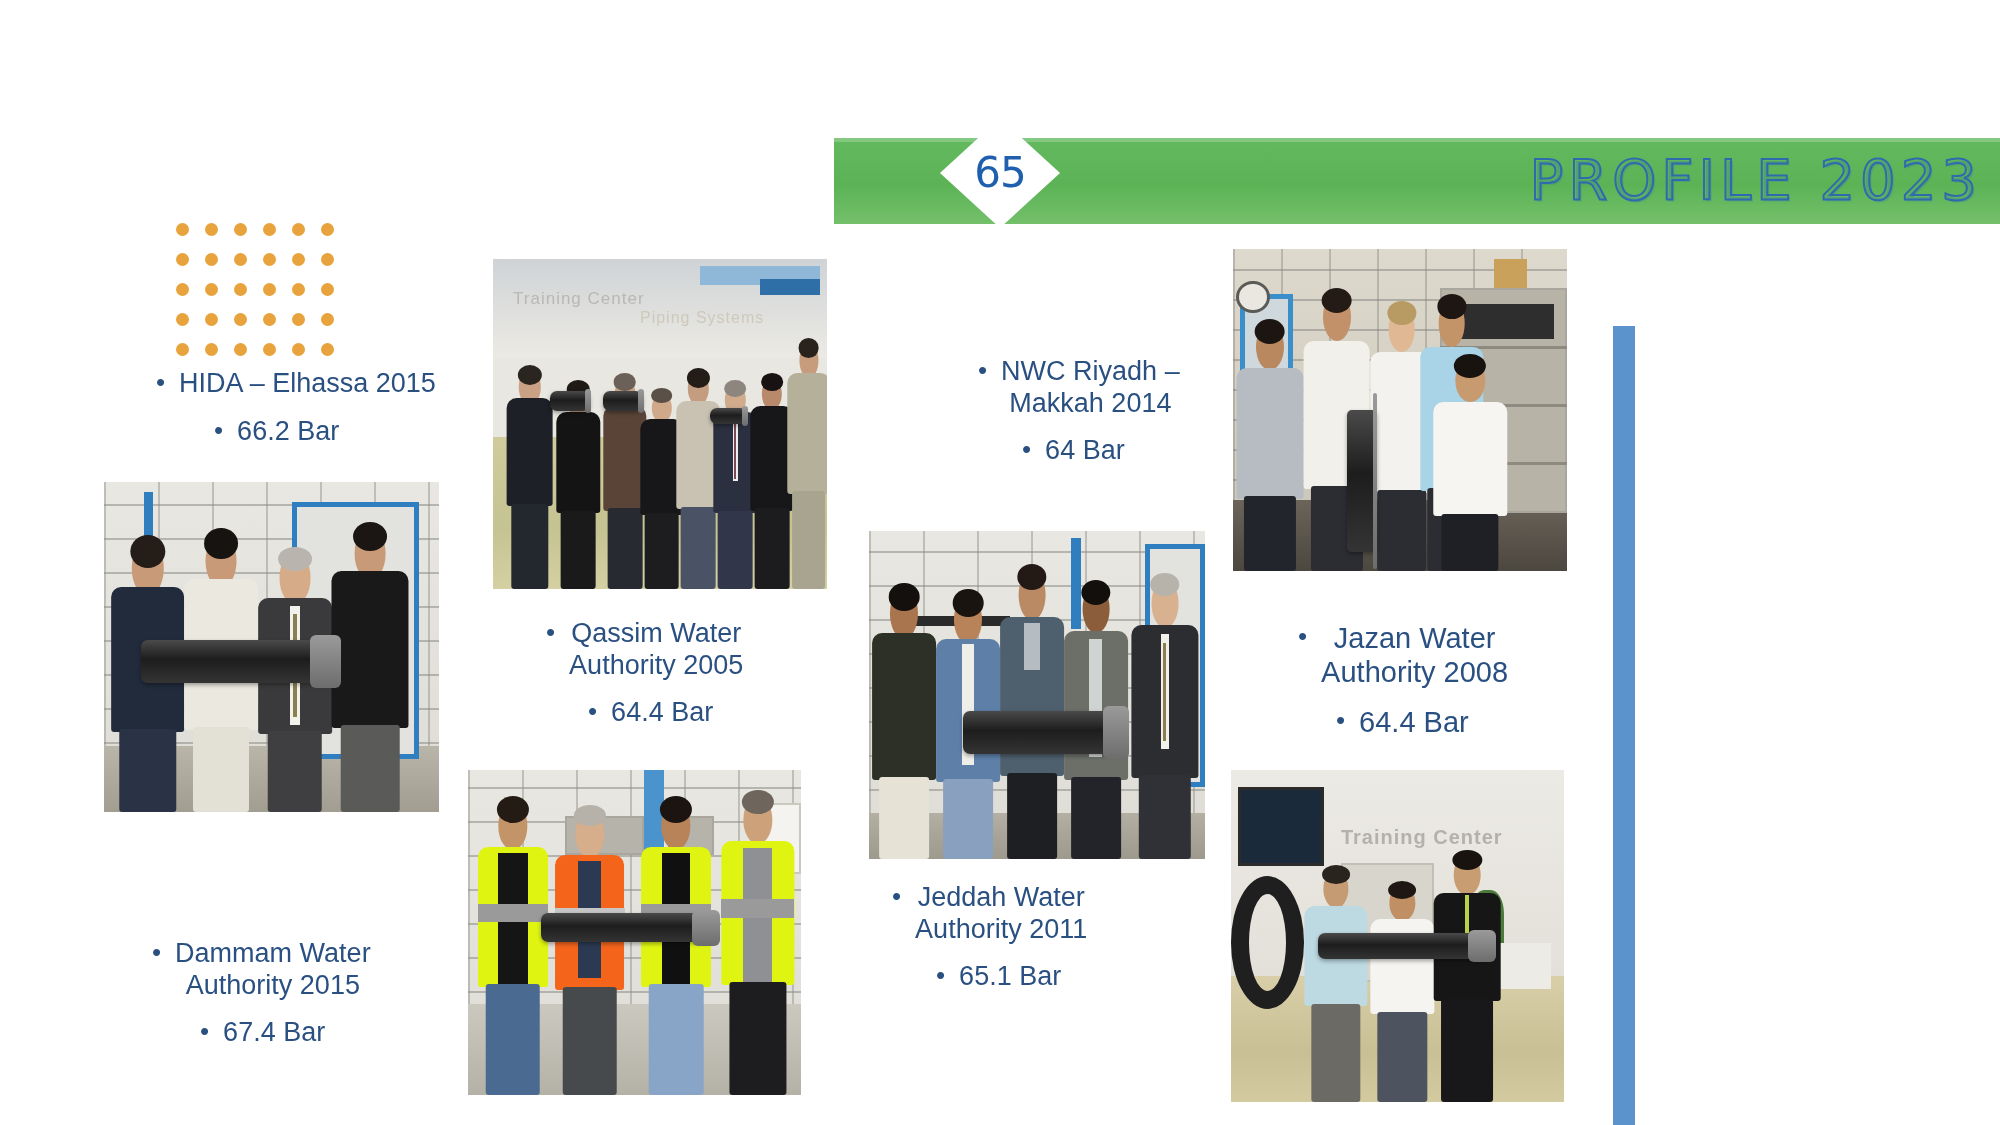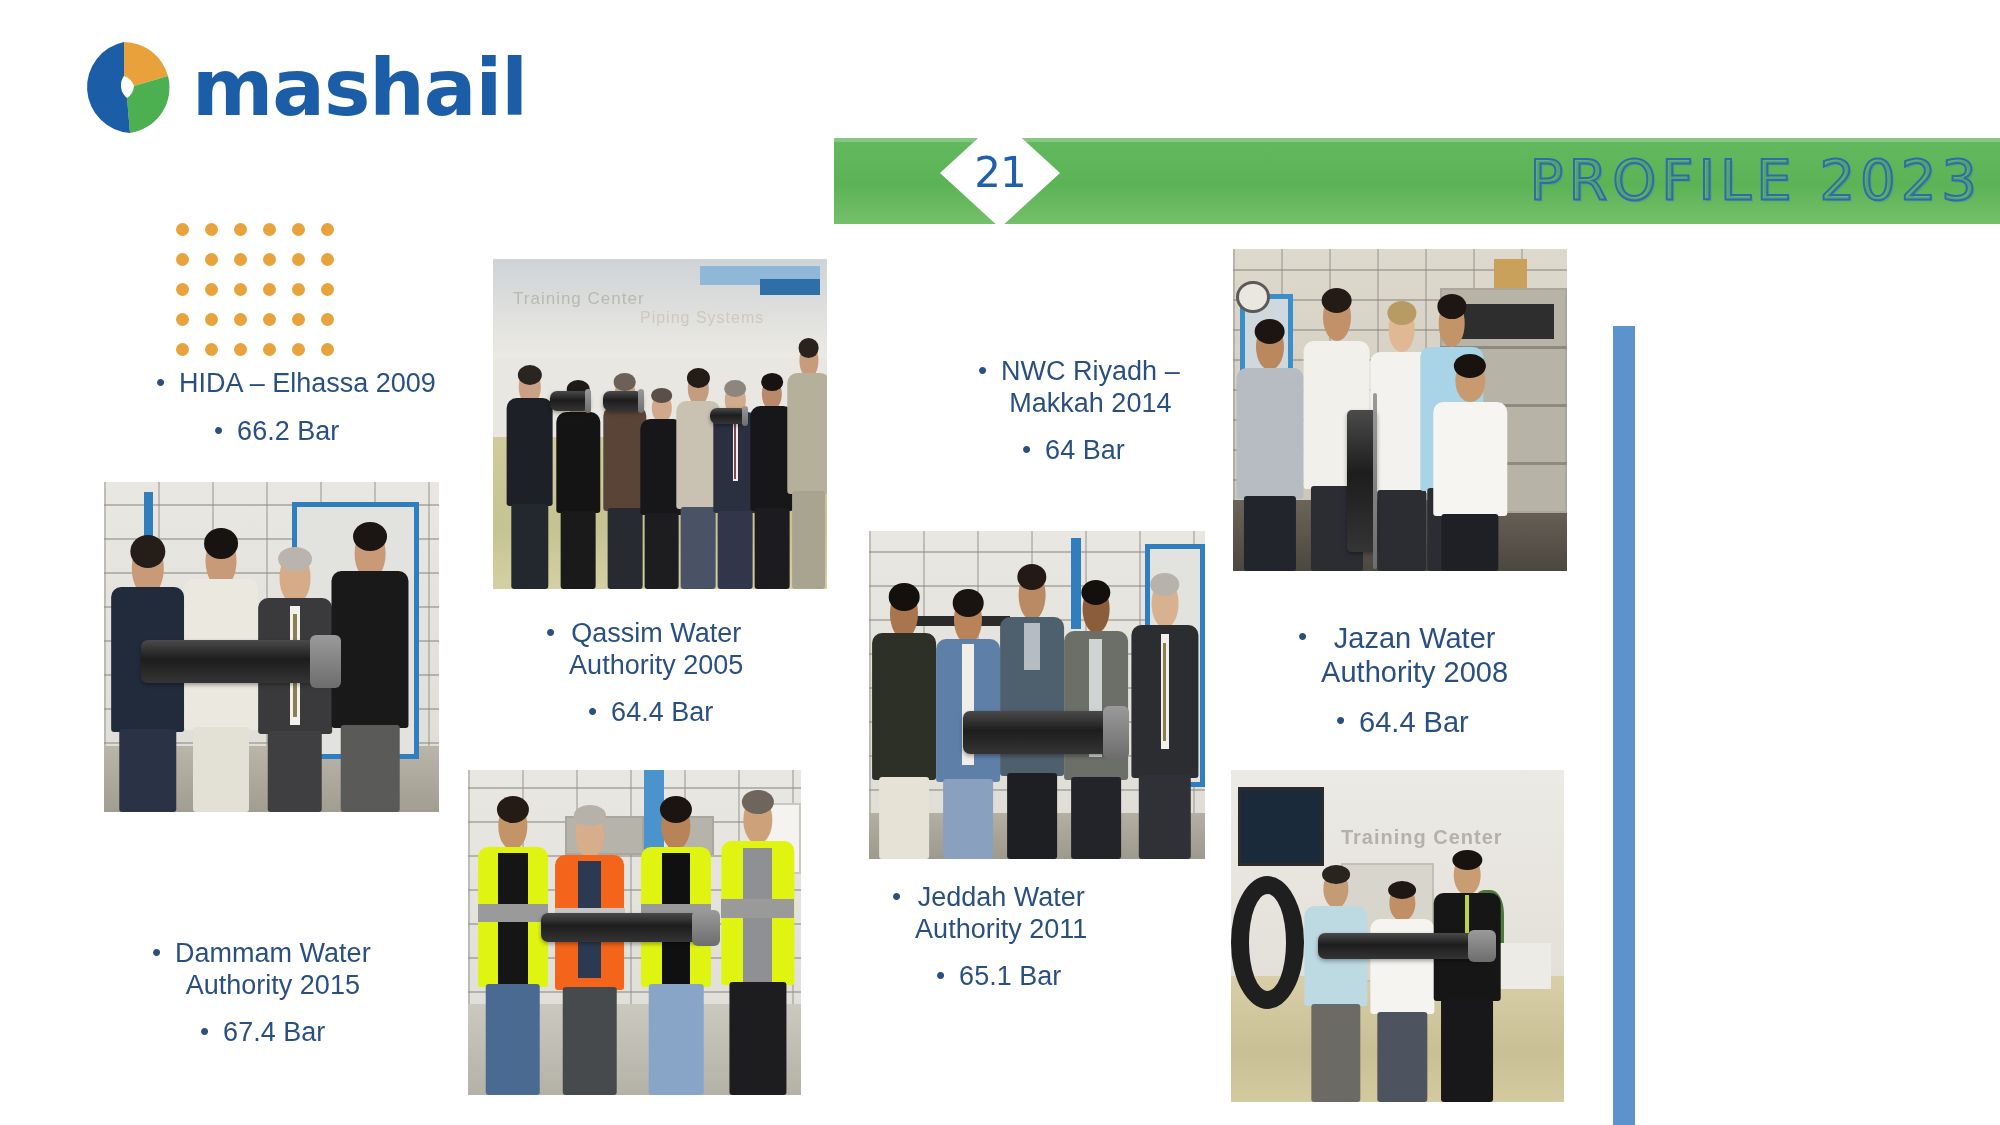--- a/index.html
+++ b/index.html
@@ -114,37 +114,27 @@
   .tc-text {
     position:absolute; color:#b9b8b2; font-family:"Liberation Sans",sans-serif;
     font-weight:400; letter-spacing:1px; white-space:nowrap;
   }
 </style>
 </head>
 <body>
 
 <div class="slide">
 
-  <div class="logo">
-    <div class="logo-mark">
-      <svg width="104" height="104" viewBox="0 0 104 104">
-        <path d="M52 6 A46 46 0 0 1 96 40 L62 50 A16 16 0 0 0 52 40 Z" fill="#E9A23B"></path>
-        <path d="M96 40 A46 46 0 0 1 58 97 L55 62 A16 16 0 0 0 62 50 Z" fill="#4CAF50"></path>
-        <path d="M52 6 A46 46 0 0 0 58 97 L55 62 A16 16 0 0 1 52 40 Z" fill="#1C5DA8"></path>
-      </svg>
-    </div>
-    <div class="logo-word">mashail</div>
-  </div>
 
   <div class="banner">
     <div class="banner-shine"></div>
     <div class="banner-title">PROFILE 2023</div>
   </div>
   <div class="diamond">
-    <span>21</span>
+    <span>65</span>
   </div>
 
   <div class="dot-grid" id="dotGrid">
       <i style="left: 0px; top: 0px; background: rgb(232, 163, 61);"></i>
       <i style="left: 29px; top: 0px; background: rgb(232, 163, 61);"></i>
       <i style="left: 58px; top: 0px; background: rgb(232, 163, 61);"></i>
       <i style="left: 87px; top: 0px; background: rgb(232, 163, 61);"></i>
       <i style="left: 116px; top: 0px; background: rgb(232, 163, 61);"></i>
       <i style="left: 145px; top: 0px; background: rgb(232, 163, 61);"></i>
       <i style="left: 0px; top: 30px; background: rgb(232, 163, 61);"></i>
@@ -445,21 +435,21 @@
         <div style="position:absolute;left:46%;top:18%;width:6%;height:20%;background:#b9d44a;"></div>
         <div class="legs" style="top:59%; width:78%; height:41%; background:#18181a;"></div>
       </div>
       <div class="pipe" style="left:26%; top:49%; width:52%; height:8%;"></div>
     </div>
   </div>
 
   <div class="caption" style="left:156px; top:368px; width:300px;">
     <div class="cap-l1">
       <span class="bullet">•</span>
-      <span class="cap-txt">HIDA – Elhassa 2009</span>
+      <span class="cap-txt">HIDA – Elhassa 2015</span>
     </div>
     <div class="cap-l2" style="padding-left:58px;">
       <span class="bullet">•</span>
       <span class="cap-txt">66.2 Bar</span>
     </div>
   </div>
 
   <div class="caption" style="left:152px; top:938px; width:300px;">
     <div class="cap-l1">
       <span class="bullet">•</span>

